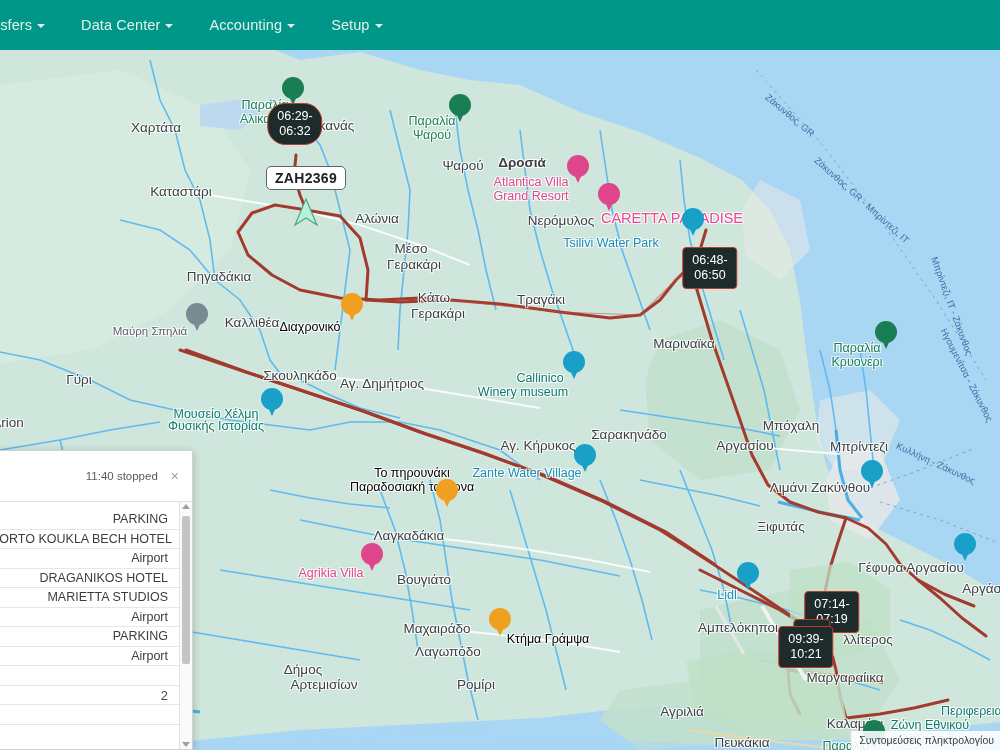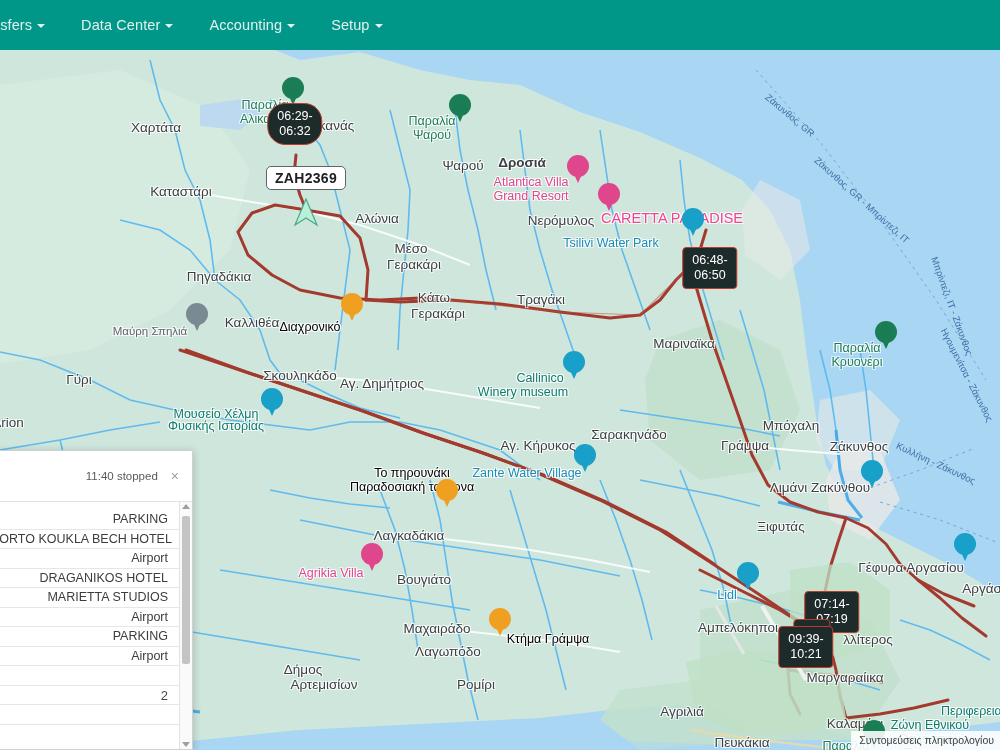--- a/index.html
+++ b/index.html
@@ -331,22 +331,22 @@
       <div class="lbl town" style="left: 411px; top: 198px;">Μέσο</div>
       <div class="lbl town" style="left: 414px; top: 214px;">Γερακάρι</div>
       <div class="lbl town" style="left: 434px; top: 247px;">Κάτω</div>
       <div class="lbl town" style="left: 438px; top: 263px;">Γερακάρι</div>
       <div class="lbl town" style="left: 541px; top: 249px;">Τραγάκι</div>
       <div class="lbl town" style="left: 463px; top: 115px;">Ψαρού</div>
       <div class="lbl town" style="left: 522px; top: 112px; font-weight: bold;">Δροσιά</div>
       <div class="lbl town" style="left: 561px; top: 170px;">Νερόμυλος</div>
       <div class="lbl town" style="left: 684px; top: 293px;">Μαριναϊκα</div>
       <div class="lbl town" style="left: 791px; top: 375px;">Μπόχαλη</div>
-      <div class="lbl town" style="left: 745px; top: 395px;">Γράμψα</div>
-      <div class="lbl town" style="left: 859px; top: 396px;">Ζάκυνθος</div>
+      <div class="lbl town" style="left: 745px; top: 395px;">Αργασίου</div>
+      <div class="lbl town" style="left: 859px; top: 396px;">Μπρίντεζι</div>
       <div class="lbl town" style="left: 820px; top: 437px;">Λιμάνι Ζακύνθου</div>
       <div class="lbl town" style="left: 781px; top: 476px;">Ξιφυτάς</div>
       <div class="lbl town" style="left: 538px; top: 395px;">Αγ. Κήρυκος</div>
       <div class="lbl town" style="left: 629px; top: 384px;">Σαρακηνάδο</div>
       <div class="lbl town" style="left: 409px; top: 485px;">Λαγκαδάκια</div>
       <div class="lbl town" style="left: 424px; top: 529px;">Βουγιάτο</div>
       <div class="lbl town" style="left: 437px; top: 578px;">Μαχαιράδο</div>
       <div class="lbl town" style="left: 448px; top: 601px;">Λαγωπόδο</div>
       <div class="lbl town" style="left: 476px; top: 634px;">Ρομίρι</div>
       <div class="lbl town" style="left: 303px; top: 619px;">Δήμος</div>

